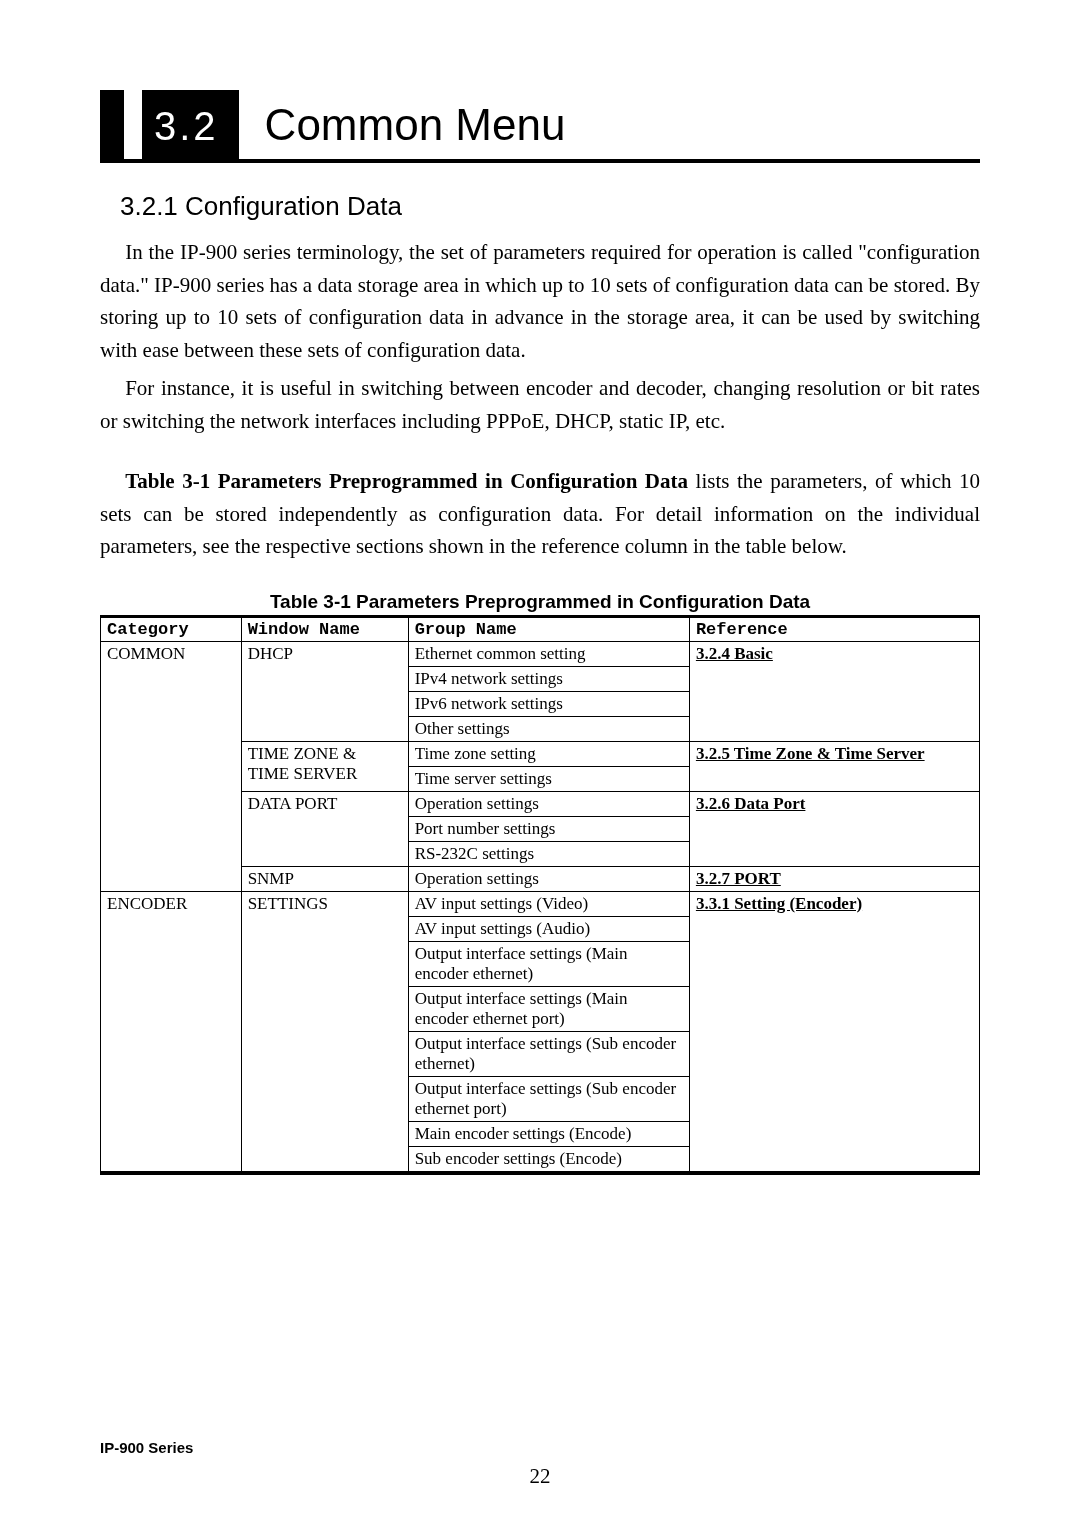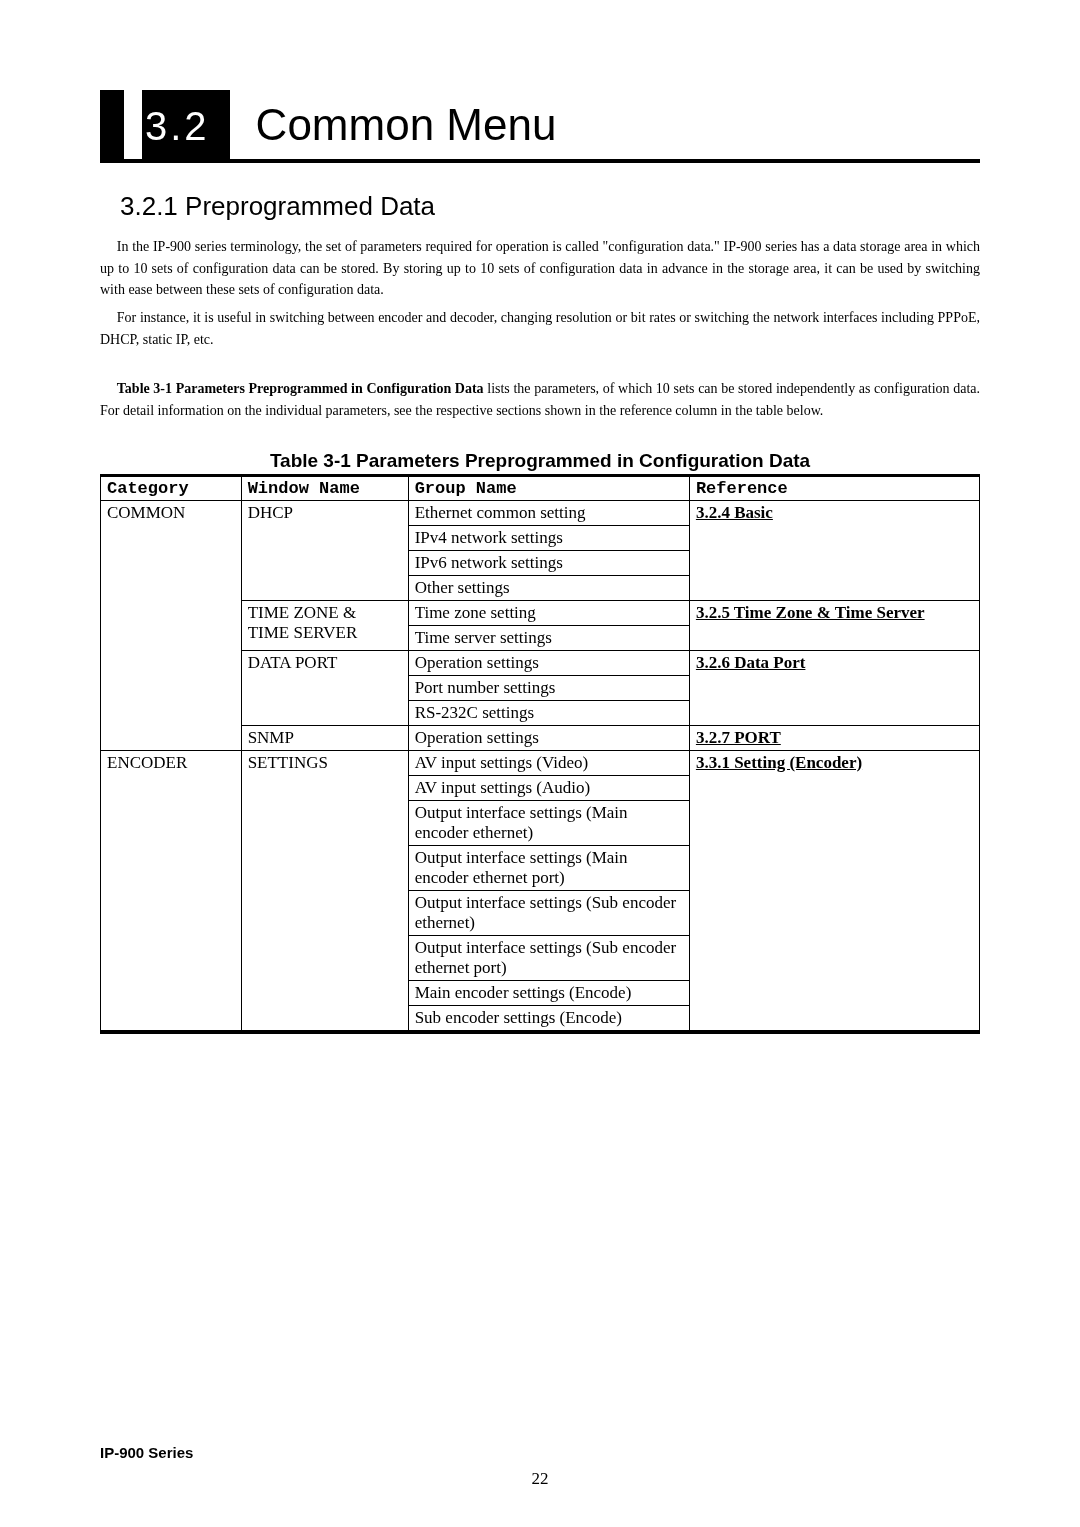--- a/index.html
+++ b/index.html
@@ -35,42 +35,42 @@
     width: 24px;
     background: #000;
     margin-right: 18px;
   }
   .sec-number-box {
     background: #000;
     color: #fff;
     font-family: Arial, Helvetica, sans-serif;
     font-size: 40px;
     font-weight: 400;
-    padding: 14px 20px 10px 3px;
+    padding: 14px 20px 10px 12px;
     display: flex;
     align-items: center;
     letter-spacing: 3px;
     margin-right: 26px;
   }
   .sec-title {
     font-family: Arial, Helvetica, sans-serif;
     font-size: 44px;
     font-weight: 400;
     display: flex;
     align-items: center;
     padding-bottom: 0;
   }
   .subsection-title {
     font-family: Arial, Helvetica, sans-serif;
     font-size: 26px;
     font-weight: 400;
     margin: 12px 0 14px 20px;
   }
   .body-para {
-    font-size: 14px;
+    font-size: 21px;
     line-height: 1.55;
     text-align: justify;
     margin: 0 0 6px 0;
   }
   .body-para .indent {
     display: inline-block;
     width: 1.2em;
   }
   .table-caption {
     font-family: Arial, Helvetica, sans-serif;
@@ -113,21 +113,21 @@
     right: 100px;
     font-family: Arial, Helvetica, sans-serif;
   }
   .footer-series {
     font-weight: bold;
     font-size: 15px;
   }
   .footer-page {
     text-align: center;
     font-family: "Times New Roman", serif;
-    font-size: 17px;
+    font-size: 21px;
     margin-top: 8px;
   }
   .table-wrap {
     border-top: 3px solid #000;
     border-bottom: 3px solid #000;
   }
   table.param-table tr:first-child th {
     border-top: none;
   }
 </style>
@@ -136,21 +136,21 @@
 
 <div class="page">
 
 
   <div class="section-block">
     <div class="sec-left-stripe"></div>
     <div class="sec-number-box">3.2</div>
     <div class="sec-title">Common Menu</div>
   </div>
 
-  <div class="subsection-title">3.2.1  Preprogrammed Data</div>
+  <div class="subsection-title">3.2.1  Configuration Data</div>
 
   <p class="body-para"><span class="indent"></span><span>In the IP-900 series terminology, the set of parameters required for operation is called "configuration data." IP-900 series has a data storage area in which up to 10 sets of configuration data can be stored. By storing up to 10 sets of configuration data in advance in the storage area, it can be used by switching with ease between these sets of configuration data.</span></p>
   <p class="body-para"><span class="indent"></span><span>For instance, it is useful in switching between encoder and decoder, changing resolution or bit rates or switching the network interfaces including PPPoE, DHCP, static IP, etc.</span></p>
 
   <p class="body-para" style="margin-top:28px;"><span class="indent"></span><b>Table 3-1  Parameters Preprogrammed in Configuration Data</b><span> lists the parameters, of which 10 sets can be stored independently as configuration data.  For detail information on the individual parameters, see the respective sections shown in the reference column in the table below.</span></p>
 
   <div class="table-caption">Table 3-1  Parameters Preprogrammed in Configuration Data</div>
 
   <div class="table-wrap">
   <table class="param-table">

